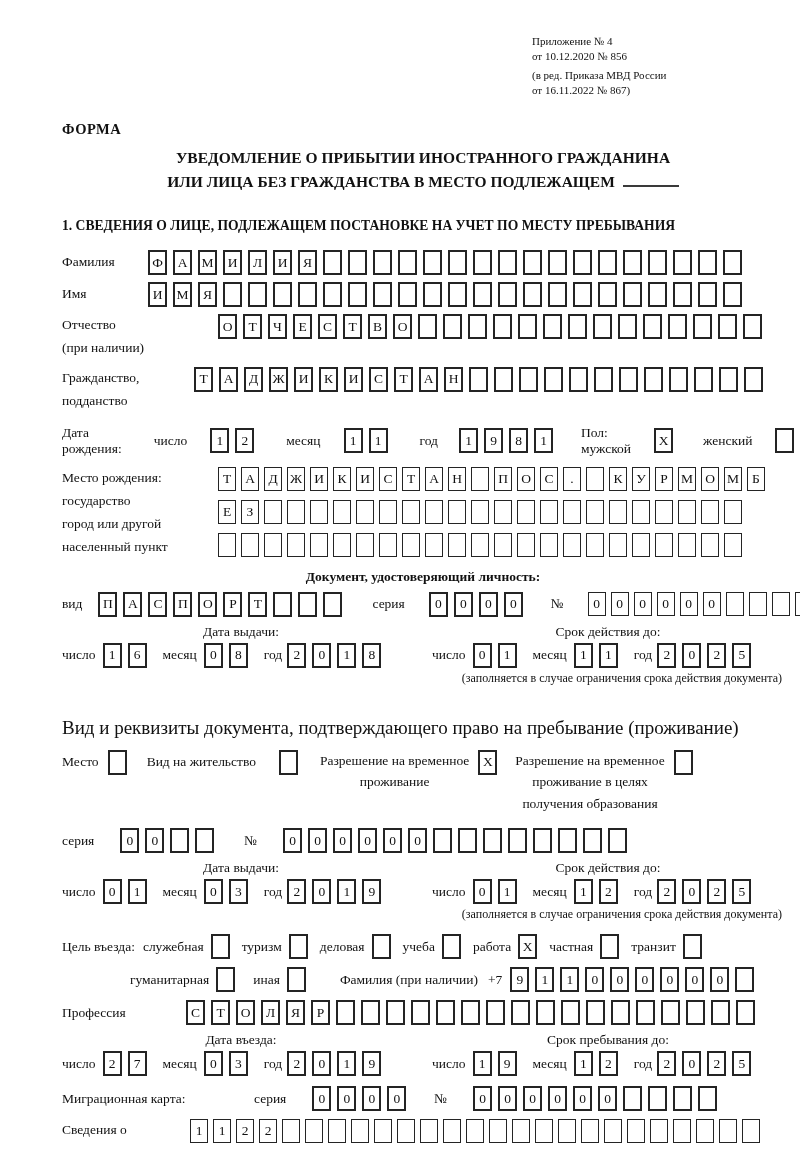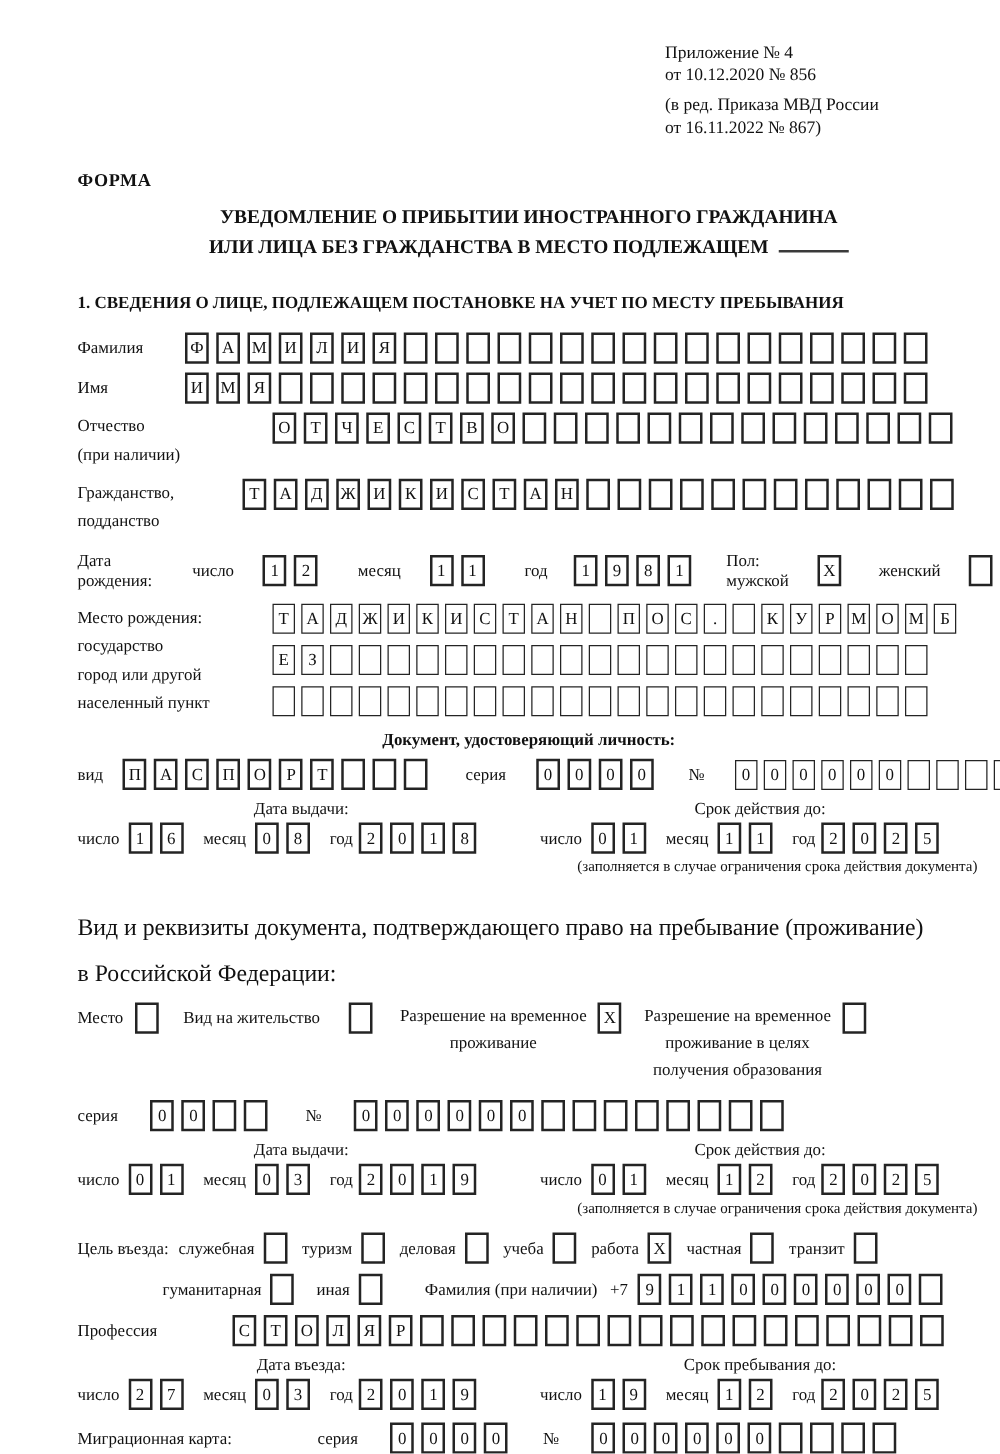--- a/index.html
+++ b/index.html
@@ -1,20 +1,20 @@
 <!DOCTYPE html>
 <html><head>
 <meta charset="utf-8">
 <style>
   * { box-sizing: border-box; }
   html,body { margin:0; padding:0; background:#ffffff; }
   body { font-family:"Liberation Serif","DejaVu Serif",serif; color:#111; }
   .page { width:800px; height:1163px; background:#fff; padding:34px 16px 10px 62px; overflow:hidden; position:relative; }
 
-  .hdr { margin-left:auto; width:252px; font-size:14px; line-height:1.32; }
+  .hdr { margin-left:auto; width:252px; font-size:11px; line-height:1.32; }
   .hgap { height:5px; }
   .forma { text-align:left; font-weight:bold; font-size:14.5px; padding-right:22px; margin:24px 0 8px; letter-spacing:.5px; }
 
   .title { text-align:center; font-weight:bold; font-size:15.5px; line-height:1.55; margin:2px 0 0; }
   .blank-line { display:inline-block; width:56px; border-bottom:2px solid #3a3a3a; height:.95em; margin-left:8px; }
 
   .sect { font-weight:bold; font-size:13.6px; margin:24px 0 16px; }
 
   .frow { display:flex; align-items:flex-start; margin:7px 0; font-size:13.5px;gap:16px; }
   .frow.vc { align-items:center; }
@@ -400,21 +400,20 @@
             <span class="cell">2</span>
             <span class="cell">5</span>
           </span>
       </div>
     </div>
   </div>
   <div class="note">(заполняется в случае ограничения срока действия документа)</div>
 
   <div class="ptext">
     <div>Вид и реквизиты документа, подтверждающего право на пребывание (проживание)</div>
-    <div>в Российской Федерации:</div>
   </div>
 
   <div class="ckrow">
     <span class="ckitem">
       <span class="pad">Место</span>
       <span class="cells">
           <span class="cell"></span>
         </span>
     </span>
     <span class="ckitem" style="margin-left:10px;font-family:Liberation Serif, serif;">

